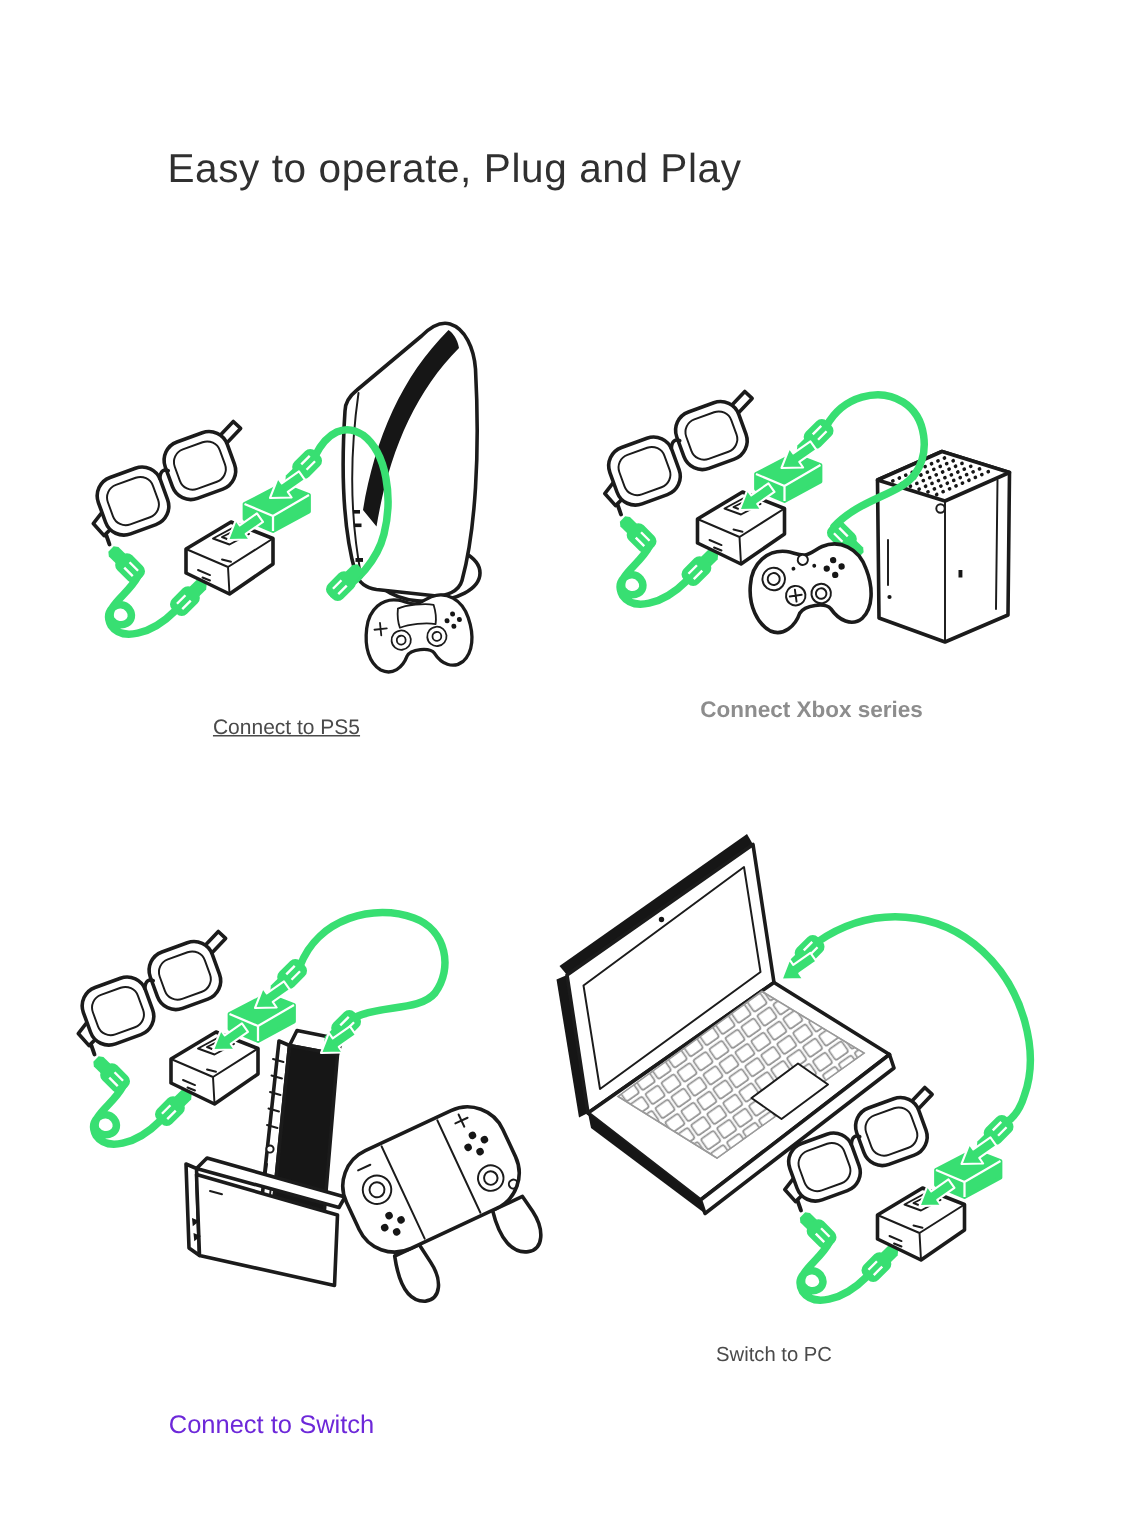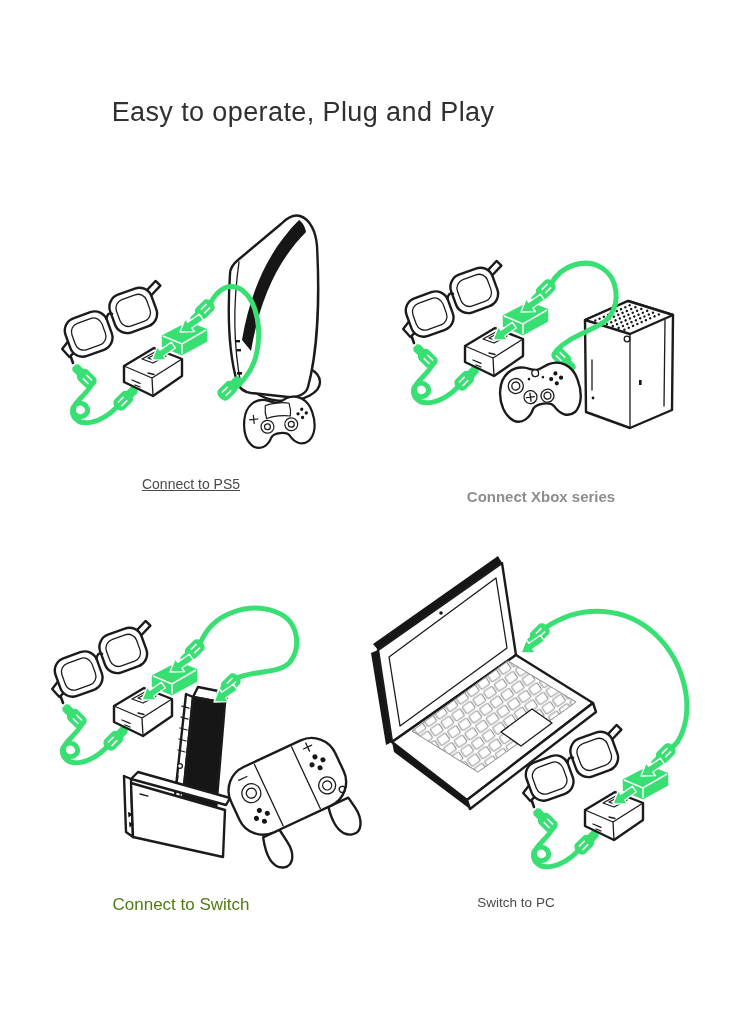--- a/index.html
+++ b/index.html
@@ -17,22 +17,22 @@
   }
   #title{
     position:absolute;left:0;top:97px;width:606px;
     text-align:center;font-size:27px;font-weight:400;color:#303030;
     letter-spacing:.4px;margin:0;
   }
   .fig{position:absolute;}
   .fig svg{overflow:visible;display:block;}
   .caption{position:absolute;text-align:center;font-size:14px;color:var(--cap);}
   .caption.ps5{left:60px;top:476px;width:262px;text-decoration:underline;}
-  .caption.xbox{left:411px;top:488px;width:260px;font-size:15px;font-weight:700;color:var(--capbold);}
-  .caption.switch{left:50px;top:895px;width:262px;font-size:17px;color:#4d7c0f;}
+  .caption.xbox{left:411px;top:465px;width:260px;font-size:15px;font-weight:700;color:var(--capbold);}
+  .caption.switch{left:50px;top:940px;width:262px;font-size:17px;color:#6d28d9;}
   .caption.pc{left:386px;top:895px;width:260px;font-size:13.5px;}
   
   .k{stroke:var(--ink);stroke-width:2.4;stroke-linejoin:round;stroke-linecap:round;}
   .kt{stroke:var(--ink);stroke-width:1.3;stroke-linejoin:round;stroke-linecap:round;}
   .gf{fill:var(--green);}
   .gs{stroke:var(--green);stroke-width:5;fill:none;stroke-linecap:round;stroke-linejoin:round;}
 </style>
 </head>
 <body>
 

